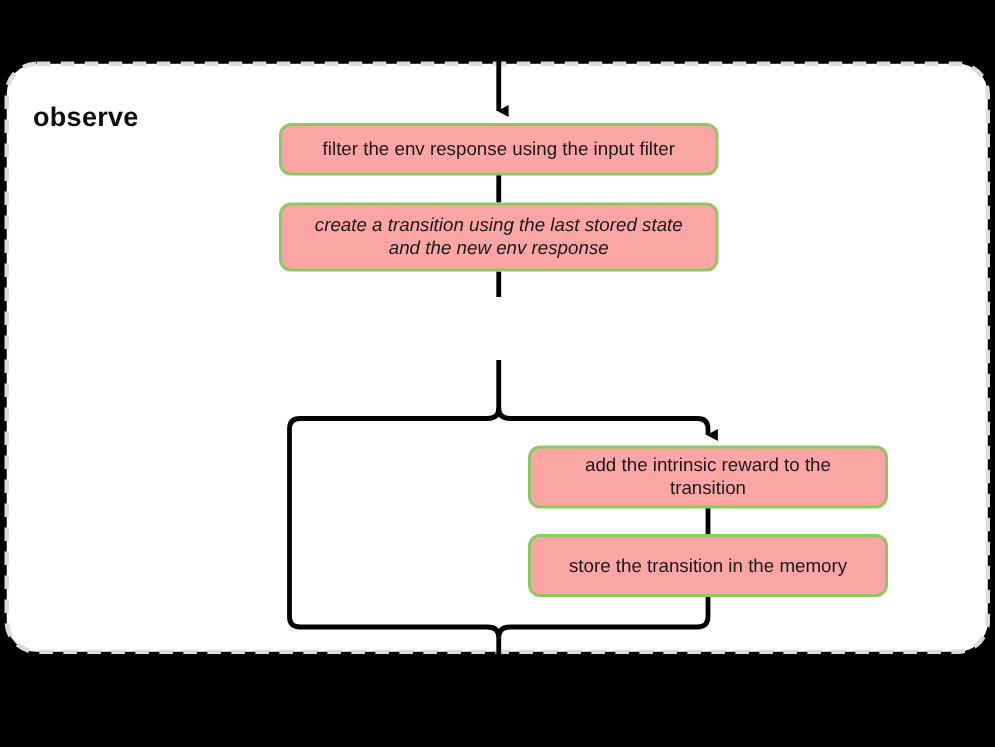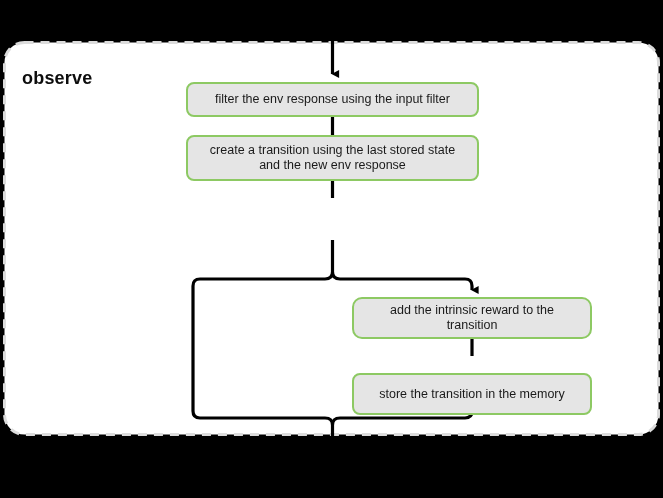--- a/index.html
+++ b/index.html
@@ -28,21 +28,21 @@
     top: 68px;
     font-size: 18px;
     font-weight: bold;
     color: #0d0d0d;
     letter-spacing: 0.2px;
     white-space: nowrap;
   }
   .node {
     position: absolute;
     box-sizing: border-box;
-    background: #e5e5e5;
+    background: #fca5a5;
     border: 2px solid #8dc963;
     border-radius: 8px;
     display: flex;
     align-items: center;
     justify-content: center;
     text-align: center;
     color: #1a1a1a;
     font-size: 12.5px;
     line-height: 15px;
     padding: 2px 10px;
@@ -86,21 +86,21 @@
 
     <path d="M472,398 L472,411 Q472,418 465,418 L340,418 Q332.5,418 332.5,425" stroke="#000000" stroke-width="3.2" fill="none" stroke-linejoin="round"></path>
 
     <path d="M332.5,425 L332.5,447" stroke="#000000" stroke-width="3.2" fill="none"></path>
   </svg>
 
   <div class="group-title">observe</div>
 
   <div class="node" style="left:186px; top:82px; width:293px; height:35px;">filter the env response using the input filter</div>
 
-  <div class="node" style="left:186px; top:135px; width:293px; height:46px;">create a transition using the last stored state and the new env response</div>
+  <div class="node" style="left:186px; top:135px; width:293px; height:46px;font-style:italic;">create a transition using the last stored state and the new env response</div>
 
 
-  <div class="node" style="left:352px; top:297px; width:240px; height:42px;border-radius:10px;">add the intrinsic reward to the transition</div>
+  <div class="node" style="left:352px; top:297px; width:240px; height:42px;">add the intrinsic reward to the transition</div>
 
-  <div class="node" style="left:352px; top:356px; width:240px; height:42px;margin-top:17px;">store the transition in the memory</div>
+  <div class="node" style="left:352px; top:356px; width:240px; height:42px;">store the transition in the memory</div>
 
 
 </div>
 
 </body></html>

